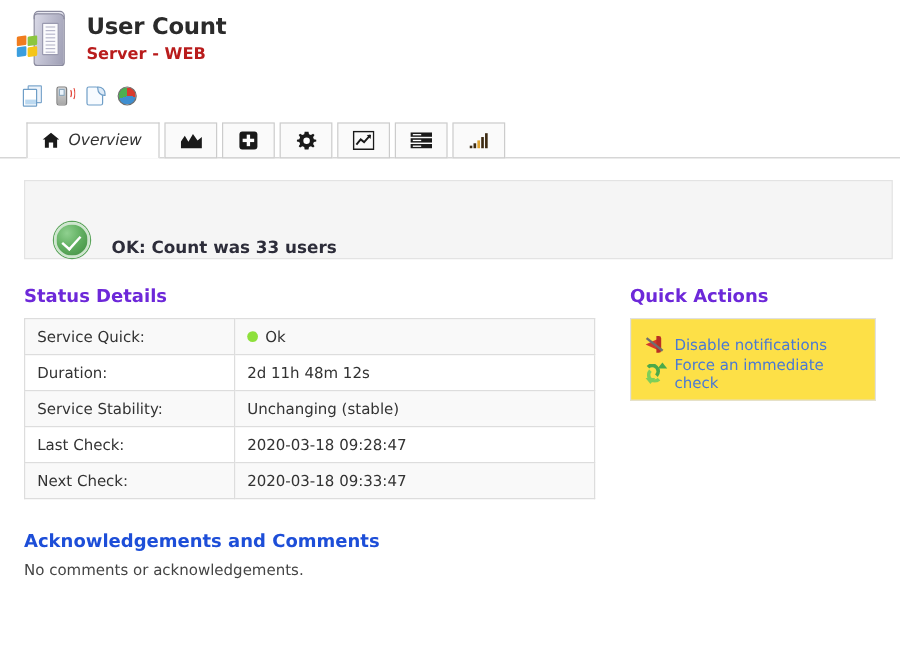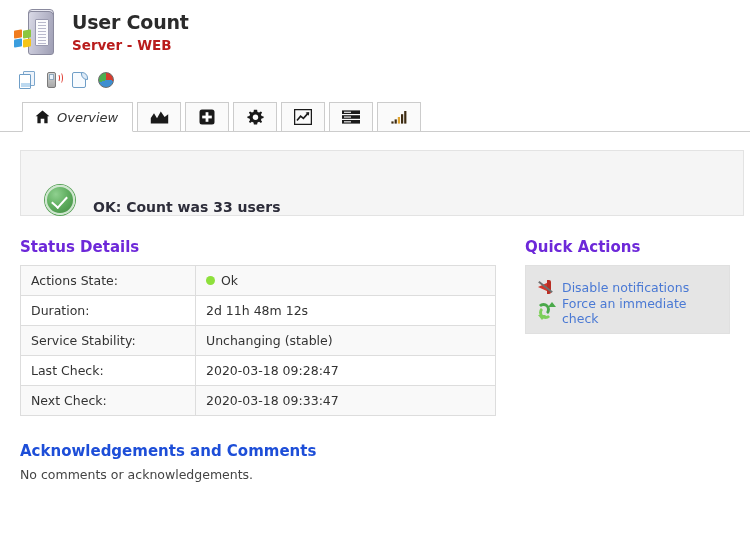--- a/index.html
+++ b/index.html
@@ -127,21 +127,21 @@
   table.details td { border: 1px solid #dddddd; padding: 7px 10px; color: #333333; height: 29px; }
   table.details tr:nth-child(odd) td { background: #f9f9f9; }
   table.details tr:nth-child(even) td { background: #ffffff; }
   table.details td.k { width: 175px; }
   .state-dot {
     display: inline-block; width: 9px; height: 9px; border-radius: 50%;
     background: #8ee03c; margin-right: 6px; vertical-align: baseline;
   }
 
   
-  .qa-box { border: 1px solid #e0e0e0; background: #e5e5e5; padding: 9px 10px 10px 10px; width: 205px; }
+  .qa-box { border: 1px solid #e0e0e0; background: #fde047; padding: 9px 10px 10px 10px; width: 205px; }
   .qa-item { display: flex; align-items: center; gap: 8px; height: 24px; cursor: pointer; }
   .qa-link { font-size: 12.5px; color: #4a79d4; }
   .qa-icon { width: 18px; height: 18px; position: relative; flex: 0 0 18px; }
 
   .ic-mute .horn {
     position: absolute; left: 2px; top: 4px; width: 0; height: 0;
     border-top: 5px solid transparent; border-bottom: 5px solid transparent;
     border-right: 11px solid #d4372c;
   }
   .ic-mute .horn2 { position: absolute; left: 11px; top: 2px; width: 4px; height: 14px; background: #b92e24; border-radius: 0 2px 2px 0; }
@@ -301,21 +301,21 @@
     <div class="status-text">OK: Count was 33 users</div>
   </div>
 
   <div class="columns">
 
     <div class="col-left">
       <div class="section-title">Status Details</div>
       <table class="details">
         <tbody>
           <tr>
-            <td class="k">Actions State:</td>
+            <td class="k">Service Quick:</td>
             <td class="v">
               <span class="state-dot"></span><span>Ok</span>
             </td>
           </tr>
           <tr>
             <td class="k">Duration:</td>
             <td class="v">2d 11h 48m 12s</td>
           </tr>
           <tr>
             <td class="k">Service Stability:</td>

